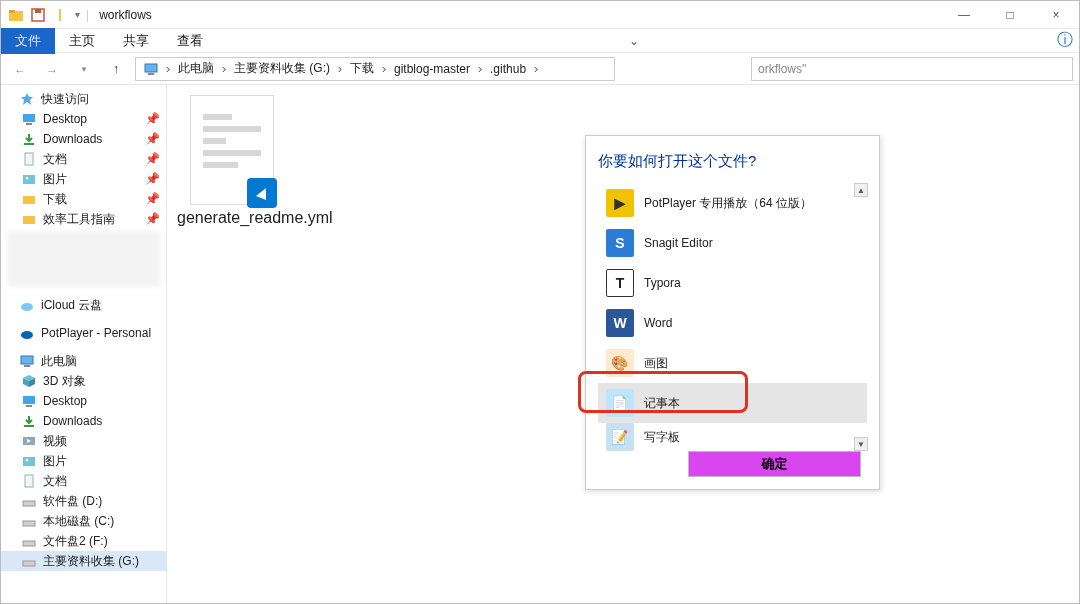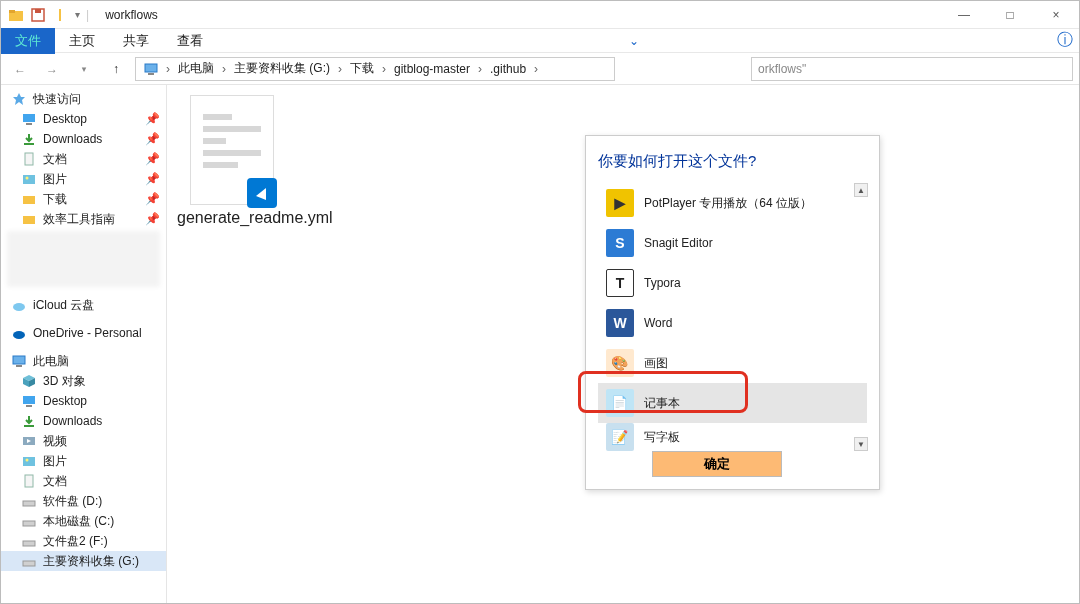--- a/index.html
+++ b/index.html
@@ -1,37 +1,37 @@
 <!DOCTYPE html>
 <html><head>
 <meta charset="utf-8">
 <style>
   * { box-sizing: border-box; margin: 0; padding: 0; font-family: "Segoe UI","Microsoft YaHei",sans-serif; }
   body { width: 1080px; height: 604px; background:#fff; border:1px solid #bcbcbc; display:flex; flex-direction:column; overflow:hidden; font-size:12px; color:#222; }
   .titlebar { height:28px; display:flex; align-items:center; padding-left:6px; background:#fff; border-bottom:1px solid #e8e8e8; }
   .titlebar .ticon { width:18px; height:18px; margin-right:4px; display:flex; align-items:center; justify-content:center; }
   .titlebar .sep { color:#ccc; margin:0 4px; }
-  .titlebar .title { margin-left:12px; }
+  .titlebar .title { margin-left:6px; }
   .winbtns { margin-left:auto; display:flex; }
   .winbtn { width:46px; height:28px; display:flex; align-items:center; justify-content:center; color:#555; }
   .menubar { height:24px; display:flex; align-items:center; background:#fff; border-bottom:1px solid #e8e8e8; position:relative; }
   .menutab { padding:4px 14px; font-size:13px; }
-  .menutab.active { background:#1a66c9; color:#5eead4;text-align:right; }
+  .menutab.active { background:#1a66c9; color:#e5e5e5;text-align:right; }
   .help { margin-left:auto; width:28px; text-align:center; color:#1a66c9; }
   .navbar { height:32px; display:flex; align-items:center; gap:6px; padding:0 6px; border-bottom:1px solid #e5e5e5; }
   .navbtn { width:26px; height:24px; display:flex; align-items:center; justify-content:center; color:#888; }
   .navbtn.enabled { color:#222; }
   .crumbs { flex:0 0 auto; border:1px solid #ccc; height:24px; display:flex; align-items:center; padding:0 4px; background:#fff; width:480px; overflow:hidden; }
   .crumbs span { padding:0 4px; white-space:nowrap; }
   .crumbs .chev { color:#666; }
   .searchbox { flex:1; border:1px solid #ccc; height:24px; display:flex; align-items:center; padding:0 6px; margin-left:130px; color:#888; overflow:hidden; }
   .body { flex:1; display:flex; min-height:0; }
   .sidebar { width:166px; border-right:1px solid #e5e5e5; overflow:hidden; background:#fff; }
   .sbitem { display:flex; align-items:center; height:20px; padding:0 6px 0 20px; gap:6px; position:relative; }
-  .sbitem.top { padding-left:10px; font-weight:500; }
+  .sbitem.top { padding-left:18px; font-weight:500; }
   .sbitem .pin { margin-left:auto; color:#9a9a9a; }
   .sbitem .ic { width:16px; height:16px; display:inline-flex; align-items:center; justify-content:center; }
   .sbgroup { margin:4px 0 8px 0; }
   .sbitem.sel2 { background:#d9e7f7; }
   .blur { background:#f3f3f3; height:56px; margin:2px 6px; filter:blur(2px); border-radius:2px; }
   .content { flex:1; position:relative; padding:10px; background:#fff; }
   .fileicon { width:110px; text-align:center; }
   .fileicon .thumb { width:84px; height:110px; margin:0 auto 4px; border:1px solid #ddd; background:#fff; position:relative; display:flex; flex-direction:column; gap:6px; padding:18px 12px 10px; }
   .fileicon .thumb .line { height:6px; background:#d7d7d7; }
   .fileicon .thumb .badge { position:absolute; right:-4px; bottom:-4px; width:30px; height:30px; background:#0078d4; border-radius:4px; display:flex; align-items:center; justify-content:center; }
@@ -39,21 +39,21 @@
   .dialog { position:absolute; left:418px; top:50px; width:295px; border:1px solid #ccc; background:#fff; box-shadow:1px 2px 6px rgba(0,0,0,.15); padding:16px 12px 12px; }
   .dialog h1 { font-size:15px; font-weight:400; color:#003399; margin-bottom:12px; }
   .applist { display:flex; flex-direction:column; }
   .app { height:40px; display:flex; align-items:center; gap:10px; padding:0 8px; }
   .app.selected { background:#e5e5e5; }
   .app .aicon { width:28px; height:28px; border-radius:2px; display:flex; align-items:center; justify-content:center; font-weight:bold; color:#fff; font-size:14px; }
   .highlight { position:absolute; border:3px solid #e03020; border-radius:8px; pointer-events:none; }
   .scrollbtn { width:14px; height:14px; position:absolute; right:-1px; border:1px solid #ccc; background:#f0f0f0; display:flex; align-items:center; justify-content:center; font-size:8px; color:#555; }
   .chkrow { display:flex; align-items:center; gap:8px; margin:12px 0 16px 12px; font-size:12px; color:#333; }
   .chk { width:14px; height:14px; border:1px solid #999; }
-  .okbtn { margin-left:54px; width:130px; height:26px; background:#fdba74; border:1px solid #bbb; font-size:13px; font-weight:700; }
+  .okbtn { margin-left:90px; width:173px; height:26px; background:#d946ef; border:1px solid #bbb; font-size:13px; font-weight:700; }
   
   svg { display:block; }
 </style>
 </head>
 <body>
 
 <div class="titlebar">
   <span class="ticon">
     <svg width="16" height="16">
         <rect x="1" y="4" width="14" height="10" fill="#f6c244"></rect>
@@ -199,21 +199,21 @@
           <span>iCloud 云盘</span>
         </div>
     </div>
     <div class="sbgroup">
       <div class="sbitem top">
           <span class="ic">
             <svg width="14" height="14">
               <ellipse cx="7" cy="9" rx="6" ry="4" fill="#0364b8"></ellipse>
             </svg>
           </span>
-          <span>OneDrive - Personal</span>
+          <span>PotPlayer - Personal</span>
         </div>
     </div>
     <div class="sbgroup">
       <div class="sbitem top">
           <span class="ic">
             <svg width="14" height="14">
               <rect x="1" y="2" width="12" height="8" fill="#6bb1ea" stroke="#2a7bc8"></rect>
               <rect x="4" y="11" width="6" height="2" fill="#888"></rect>
             </svg>
           </span>

